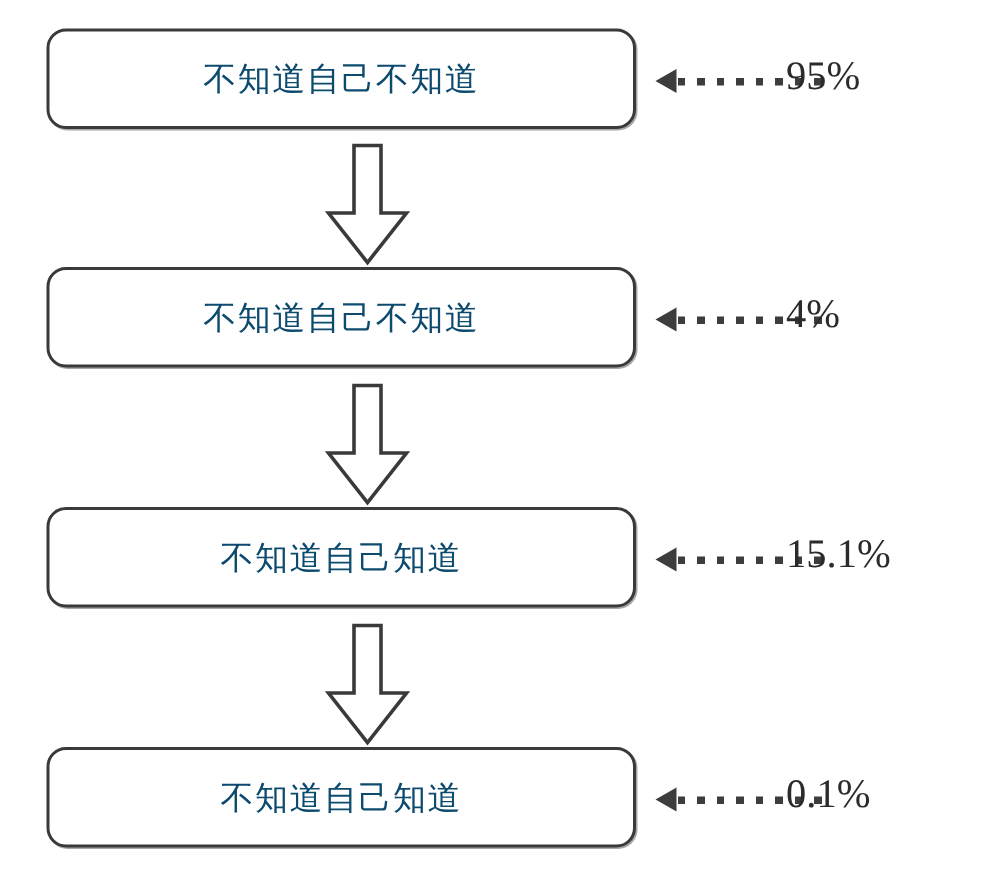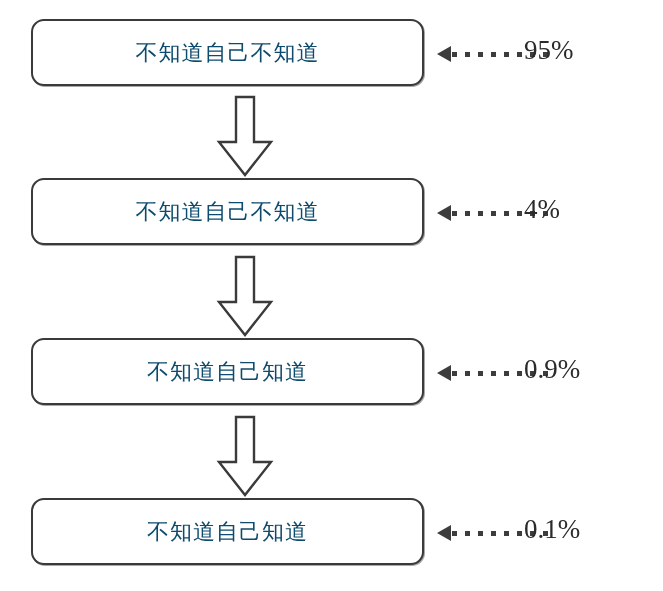--- a/index.html
+++ b/index.html
@@ -157,21 +157,21 @@
 
   <div class="row" style="top:338px;">
     <div class="node-box">
       <span class="node-label">不知道自己知道</span>
     </div>
     <div class="connector" style="top:22px;">
       <span class="arrow-head"></span>
       <span class="dotted-line"></span>
     </div>
     <div class="percent-wrap" style="top:18px;">
-      <span class="percent">0.9%</span>
+      <span class="percent">15.1%</span>
     </div>
   </div>
 
   <div class="block-arrow" style="top:414px;">
     <svg viewBox="0 0 64 84" xmlns="http://www.w3.org/2000/svg">
       <path d="M23 3 L41 3 L41 48 L58 48 L32 81 L6 48 L23 48 Z" fill="#ffffff" stroke="#3a3a3a" stroke-width="2.4" stroke-linejoin="miter"></path>
     </svg>
   </div>
 
   <div class="row" style="top:498px;">

